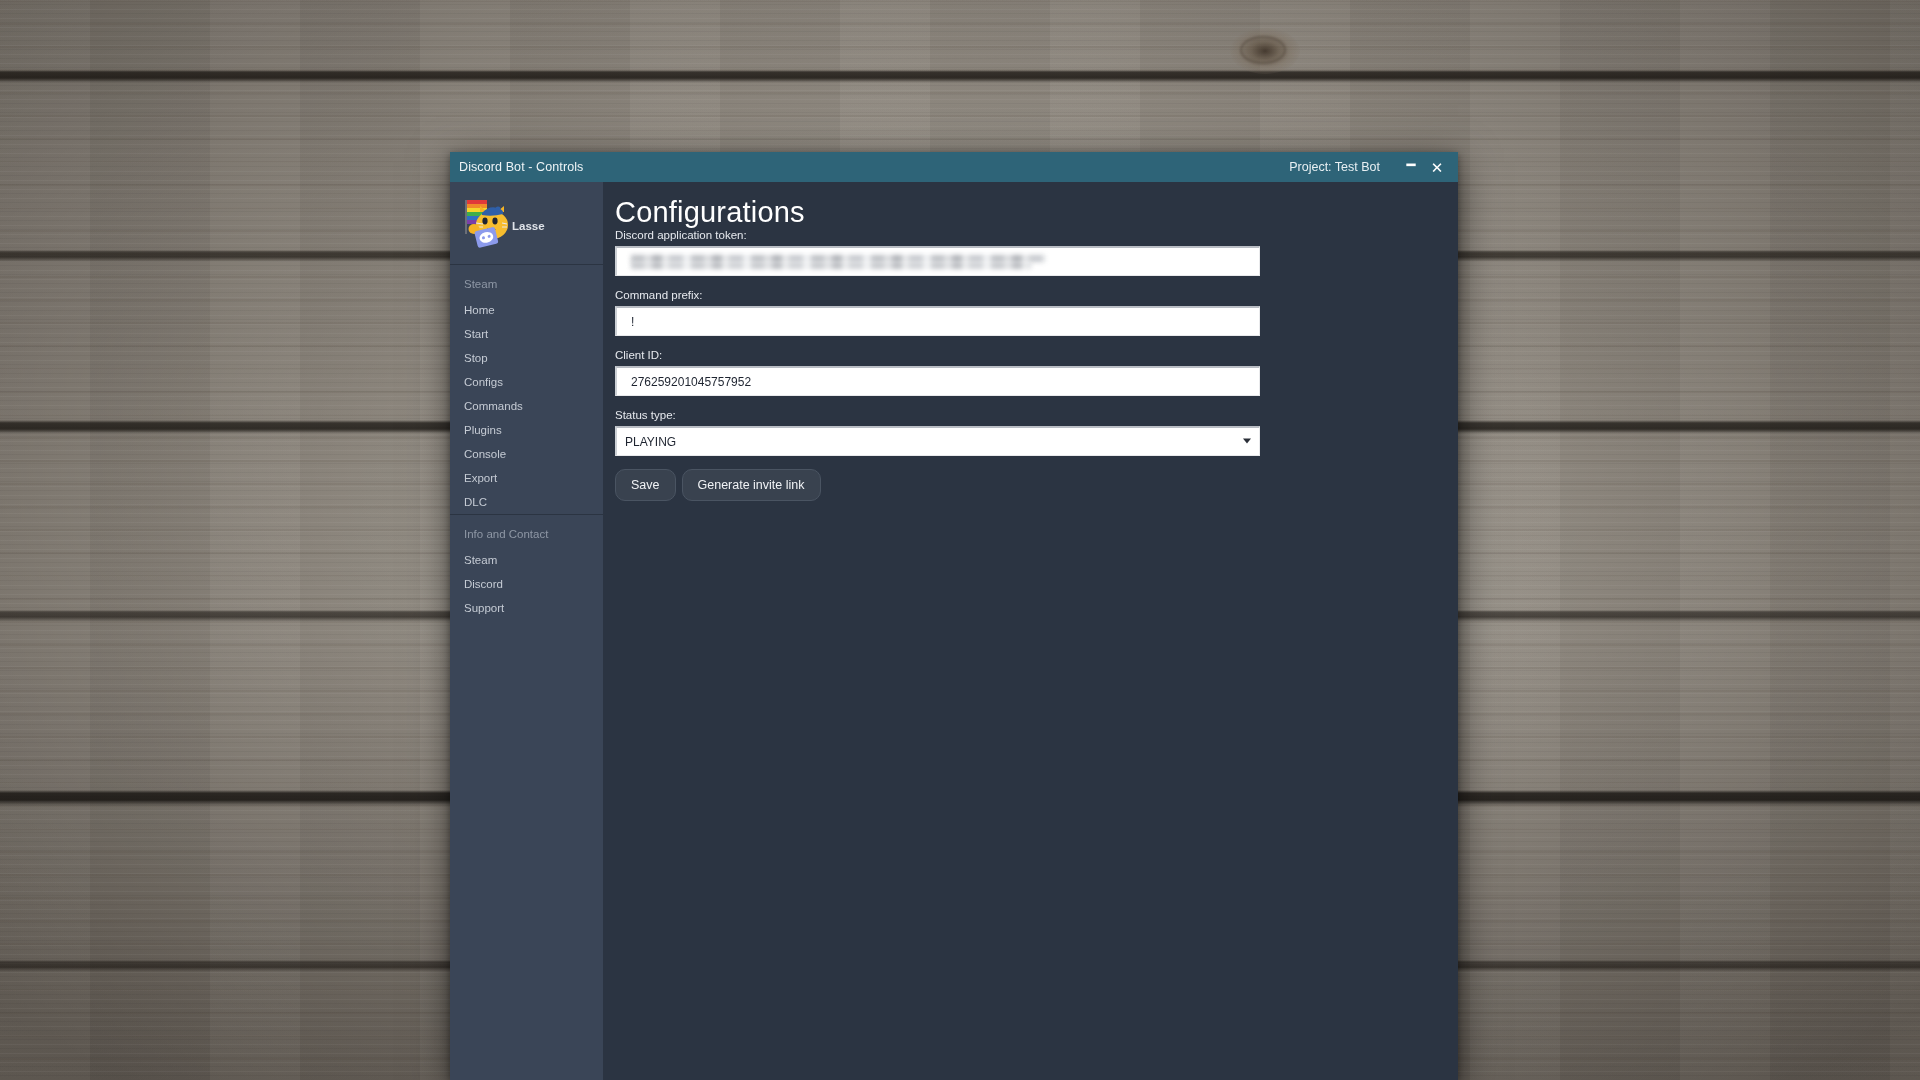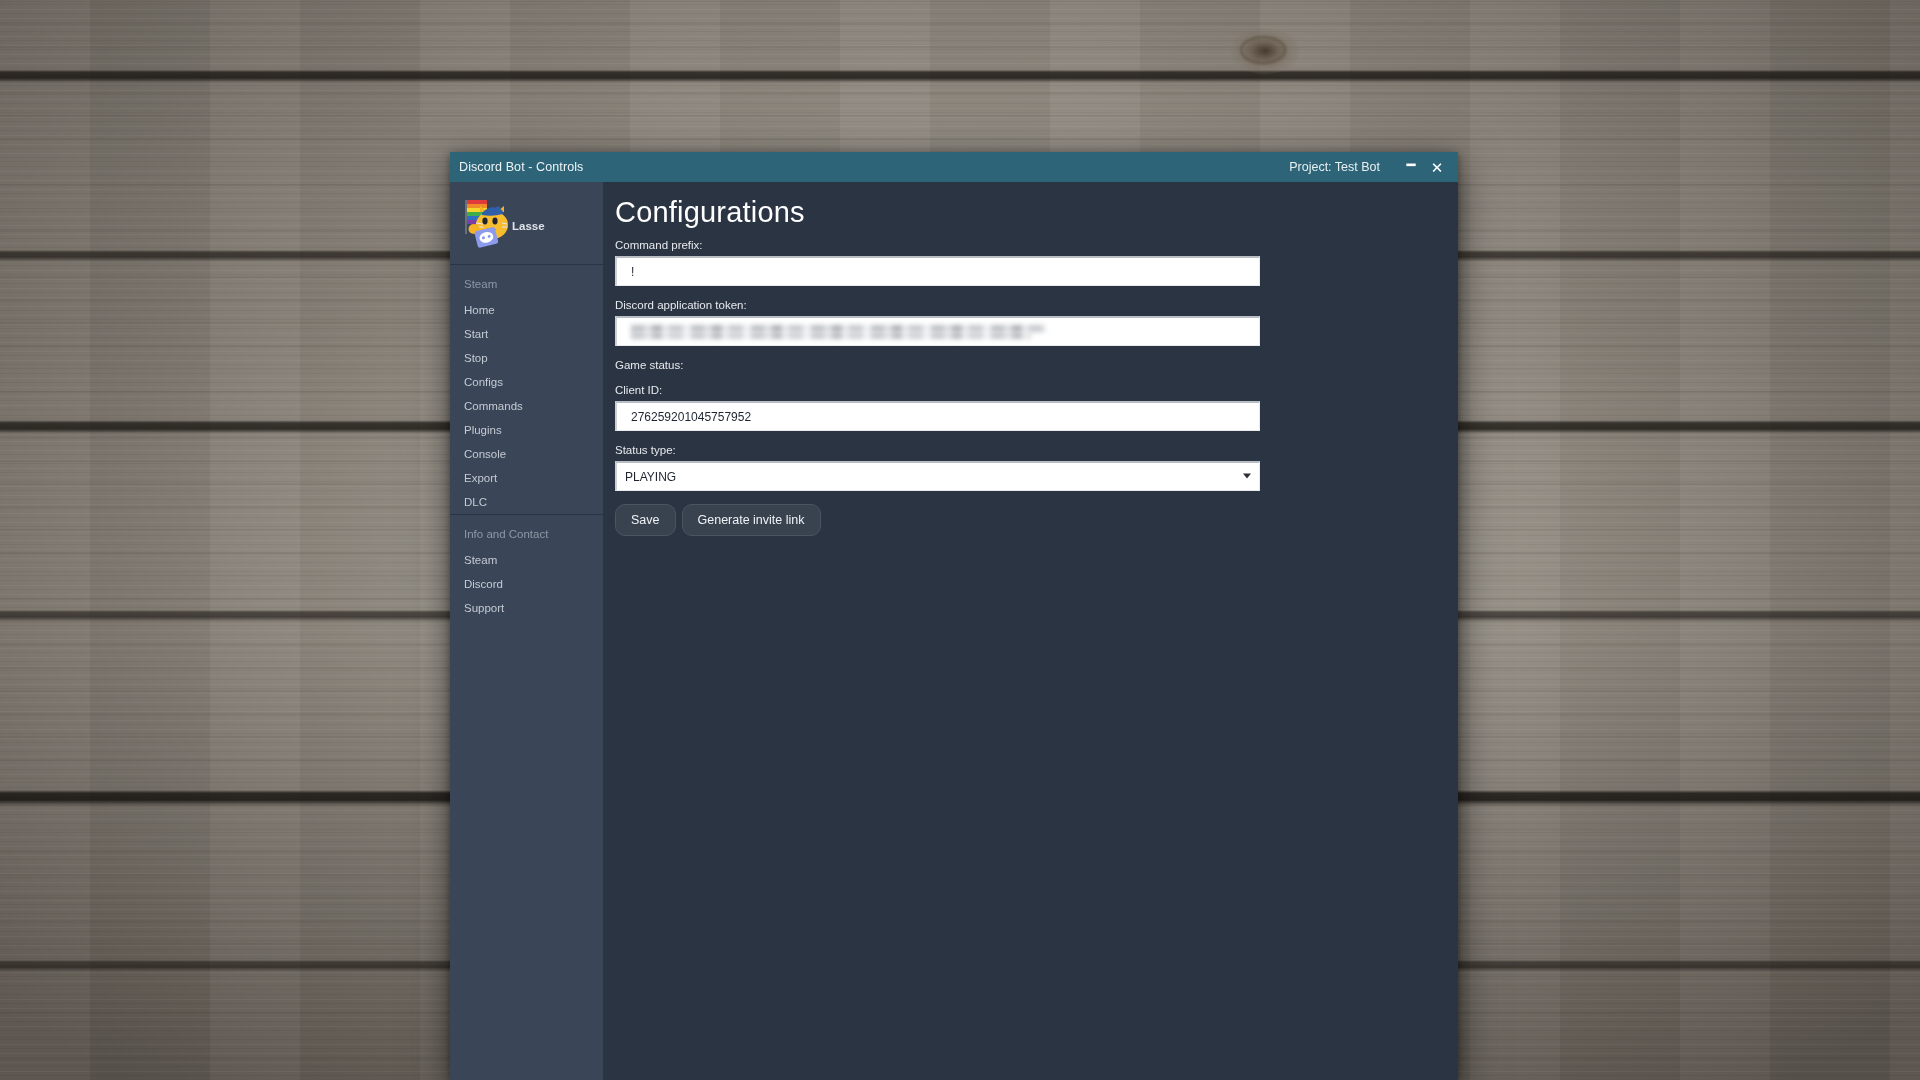--- a/index.html
+++ b/index.html
@@ -208,21 +208,21 @@
     flex: 1 1 auto;
     background: #2b3442;
     padding: 14px 16px 0 12px;
     overflow: hidden;
   }
   #page-title {
     color: #ffffff;
     font-size: 29px;
     font-weight: 400;
     letter-spacing: 0.2px;
-    margin-bottom: 10px;
+    margin-bottom: 0;
   }
   .field-label {
     color: #e6e9ee;
     font-size: 11.5px;
     margin-bottom: 5px;
   }
   .field-group { margin-bottom: 13px; }
   .text-input {
     display: block;
     width: 645px;
@@ -400,34 +400,33 @@
         <div class="nav-item">Support</div>
       </div>
 
 
     </div>
 
     <div id="content">
       <div id="page-title">Configurations</div>
 
       <div class="field-group">
-        <div class="field-label">Command prefix:</div>
-        <input class="text-input" type="text" value="!" style="">
-      </div>
-
-      <div class="field-group">
         <div class="field-label">Discord application token:</div>
         <div class="token-blur">
           <div class="blurline l1"></div>
           <div class="blurline l2"></div>
         </div>
       </div>
 
       <div class="field-group">
-        <div class="field-label">Game status:</div>
+        <div class="field-label">Command prefix:</div>
+        <input class="text-input" type="text" value="!" style="">
+      </div>
+
+      <div class="field-group">
       </div>
 
       <div class="field-group">
         <div class="field-label">Client ID:</div>
         <input class="text-input" type="text" value="276259201045757952" style="">
       </div>
 
       <div class="field-group">
         <div class="field-label">Status type:</div>
         <div class="select-wrap">

